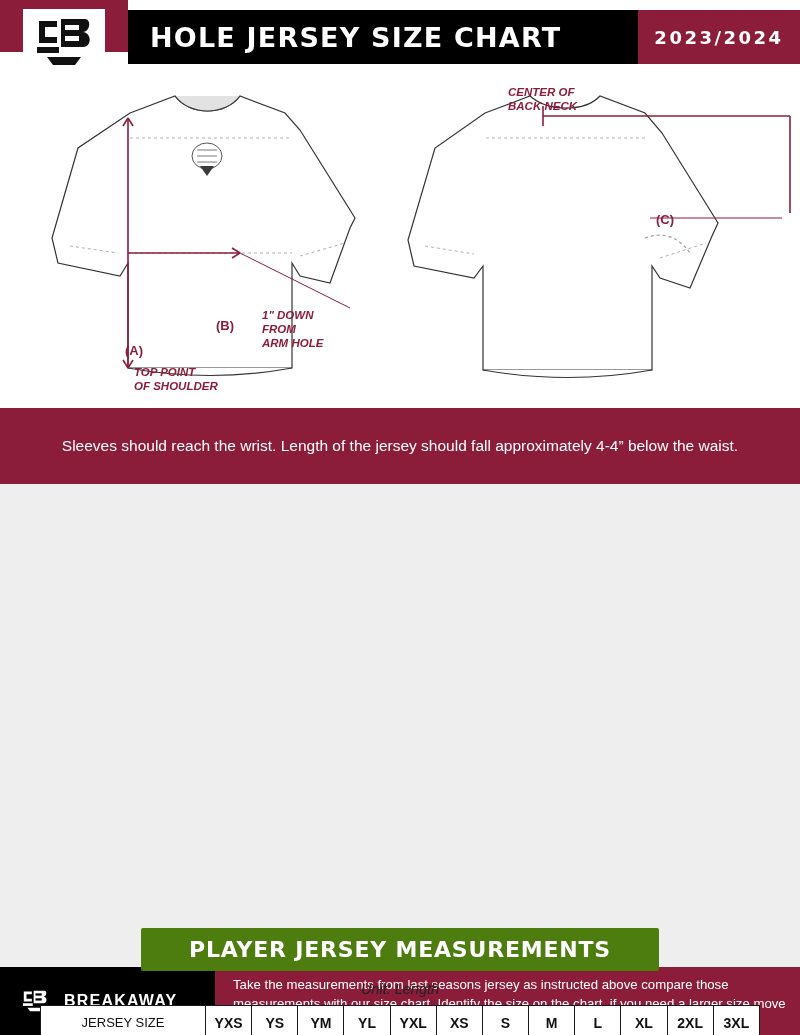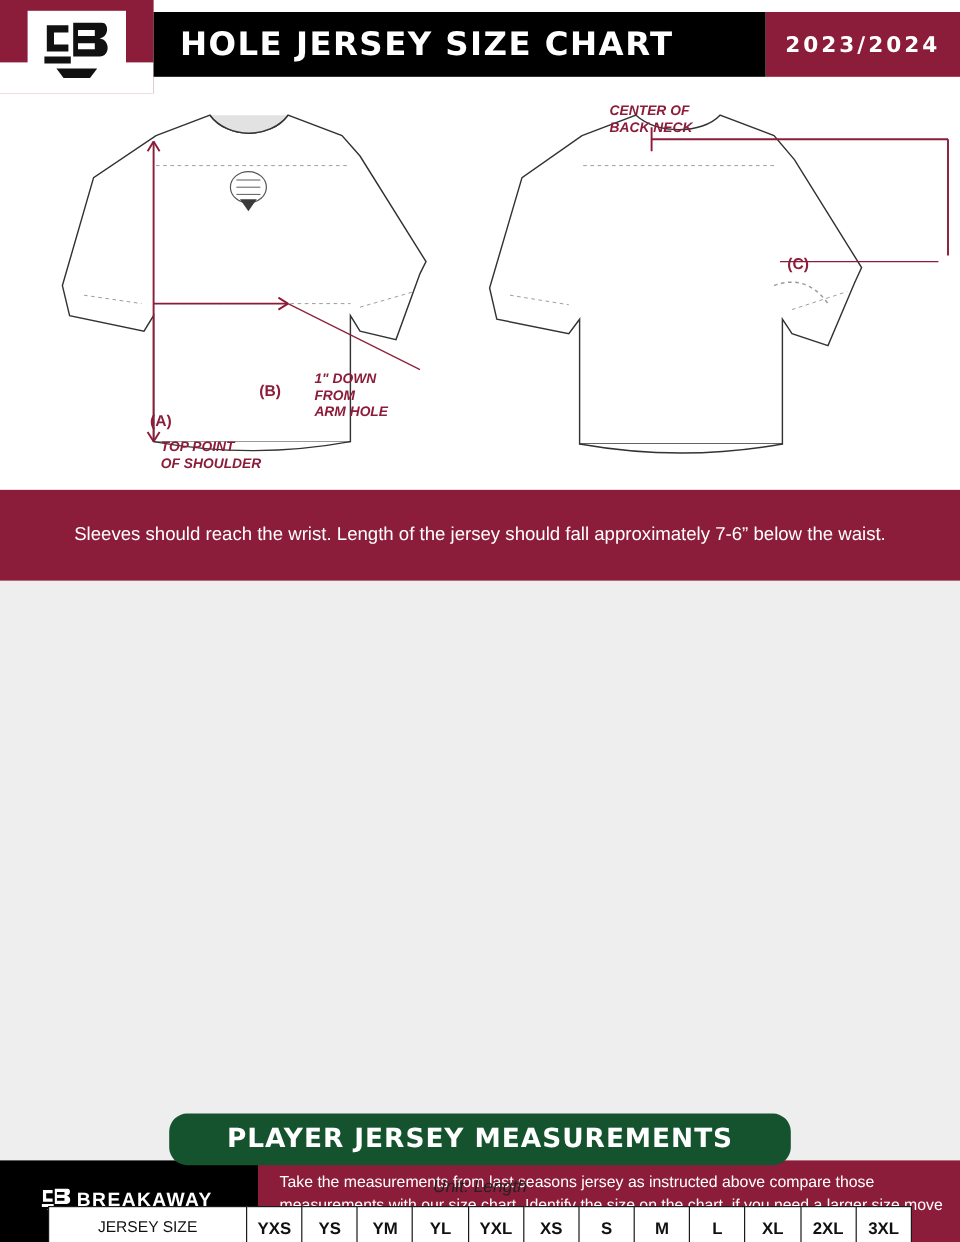--- a/index.html
+++ b/index.html
@@ -109,27 +109,27 @@
     background: #eeeeee;
     padding: 14px 0 8px 0;
     position: relative;
   }
   .section-title-wrap {
     display: flex;
     justify-content: center;
     margin-bottom: 10px;
   }
   .section-title {
-    background: #14532d;
+    background: #4d7c0f;
     color: #ffffff;
     font-size: 22px;
     font-weight: bold;
     letter-spacing: 0.8px;
     padding: 9px 48px;
-    border-radius: 15px;
+    border-radius: 2px;
     font-family: "DejaVu Sans", sans-serif;
   }
   .unit {
     text-align: center;
     font-style: italic;
     font-size: 14.5px;
     color: #222;
     margin-bottom: 8px;
   }
   table {
@@ -155,22 +155,22 @@
     left: 0; bottom: 0;
     width: 800px;
     height: 68px;
     display: flex;
   }
   .footer-brand {
     width: 215px;
     background: #000000;
     display: flex;
     align-items: center;
-    gap: 4px;
-    padding-left: 34px;
+    gap: 16px;
+    padding-left: 22px;
   }
   .footer-brand-name {
     color: #ffffff;
     font-size: 16px;
     font-weight: bold;
     letter-spacing: 1.2px;
   }
   .footer-text {
     flex: 1;
     background: #8c1d3a;
@@ -274,21 +274,21 @@
       <path d="M543,38 L790,38"></path>
       <path d="M790,38 L790,135"></path>
       <path d="M650,140 L782,140" stroke-width="1"></path>
     </g>
     <text x="656" y="146" font-size="13" font-weight="bold" fill="#8c1d3a" font-family="Liberation Sans, sans-serif">(C)</text>
     <text x="508" y="-2" font-size="11.5" font-style="italic" font-weight="bold" fill="#8c1d3a" font-family="Liberation Sans, sans-serif" transform="translate(0,20)">CENTER OF</text>
     <text x="508" y="12" font-size="11.5" font-style="italic" font-weight="bold" fill="#8c1d3a" font-family="Liberation Sans, sans-serif" transform="translate(0,20)">BACK NECK</text>
   </svg>
 </div>
 
-<div class="note-band">Sleeves should reach the wrist. Length of the jersey should fall approximately 7-6” below the waist.</div>
+<div class="note-band">Sleeves should reach the wrist. Length of the jersey should fall approximately 4-4” below the waist.</div>
 
 <div class="section">
   <div class="watermark">B</div>
   <div class="section-title-wrap">
     <div class="section-title">PLAYER JERSEY MEASUREMENTS</div>
   </div>
   <div class="unit">Unit: Length</div>
   <table>
     <thead>
       <tr id="p-head">

